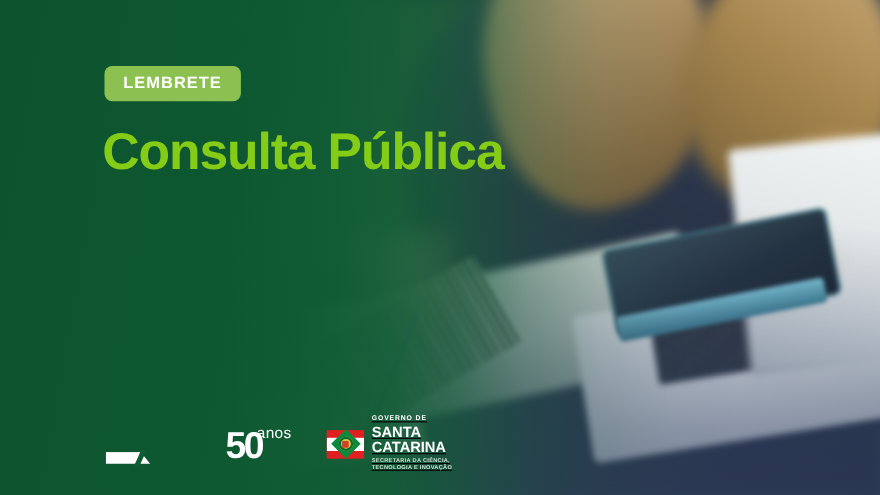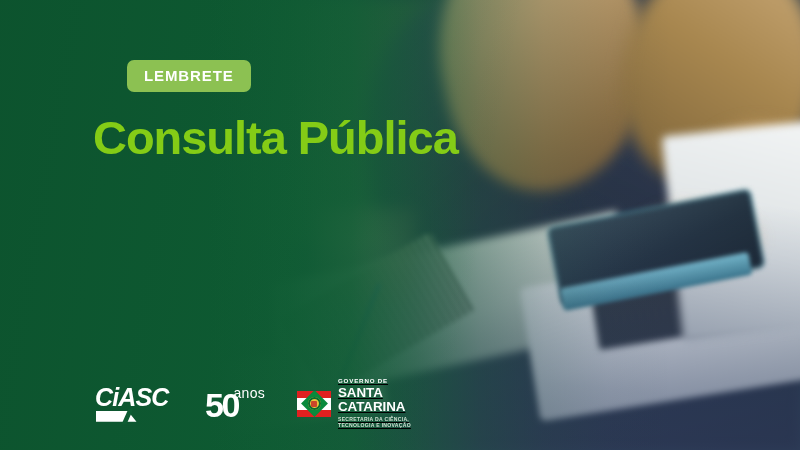--- a/index.html
+++ b/index.html
@@ -261,21 +261,20 @@
     top: 60px;
     left: 0;
     background: #8cc152;
     color: #ffffff;
     font-size: 15px;
     font-weight: bold;
     letter-spacing: .06em;
     padding: 8px 17px 9px;
     border-radius: 7px;
     line-height: 1;
-    margin-left: 32px;
   }
 
   .title {
     position: absolute;
     top: 114px;
     left: -2px;
     color: #84cc16;
     font-size: 47px;
     font-weight: bold;
     letter-spacing: -.022em;
@@ -484,21 +483,20 @@
 
     <div class="badge">LEMBRETE</div>
 
     <div class="title">Consulta Pública</div>
 
 
 
     <div class="logo-row">
 
       <div class="ciasc">
-        <div class="ciasc-word">CiASC</div>
         <div class="ciasc-swoosh"></div>
         <div class="ciasc-swoosh-cut"></div>
       </div>
 
       <div class="anos50">
         <div class="anos50-num">50</div>
         <div class="anos50-label">anos</div>
       </div>
 
       <div class="gov">

